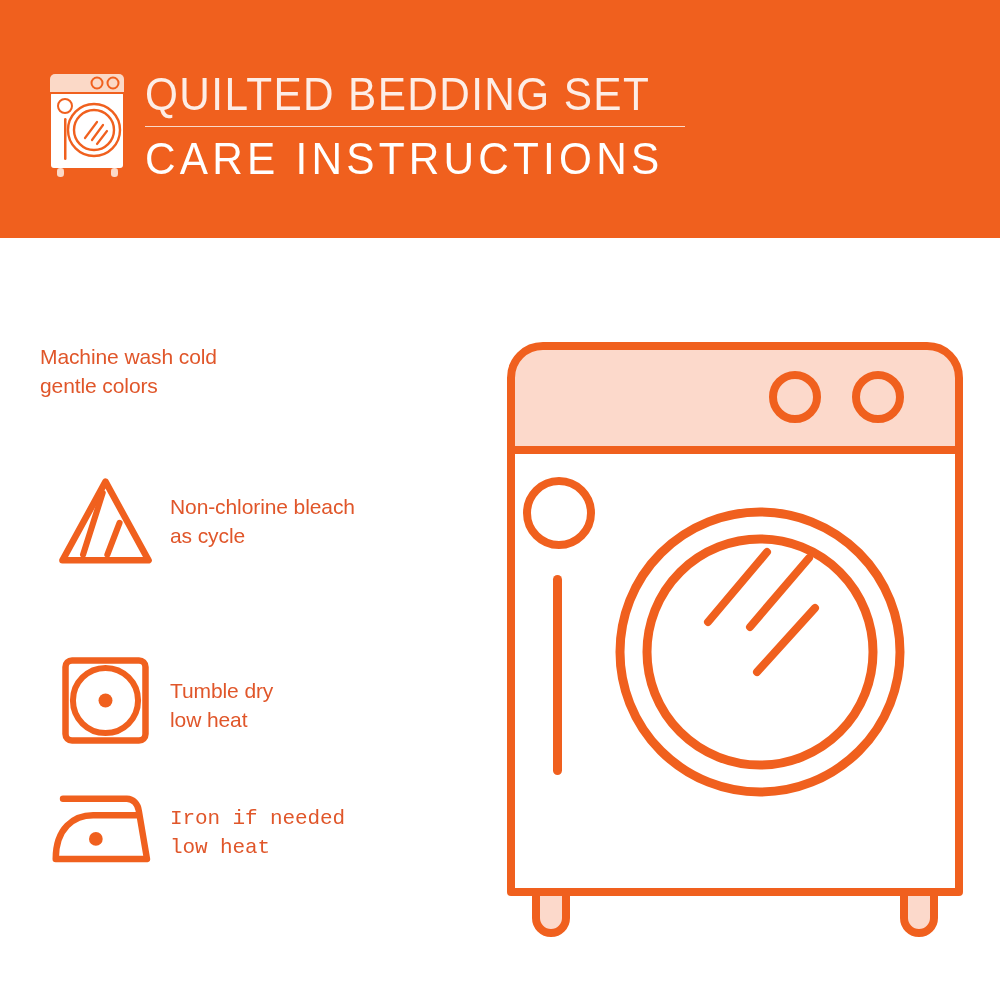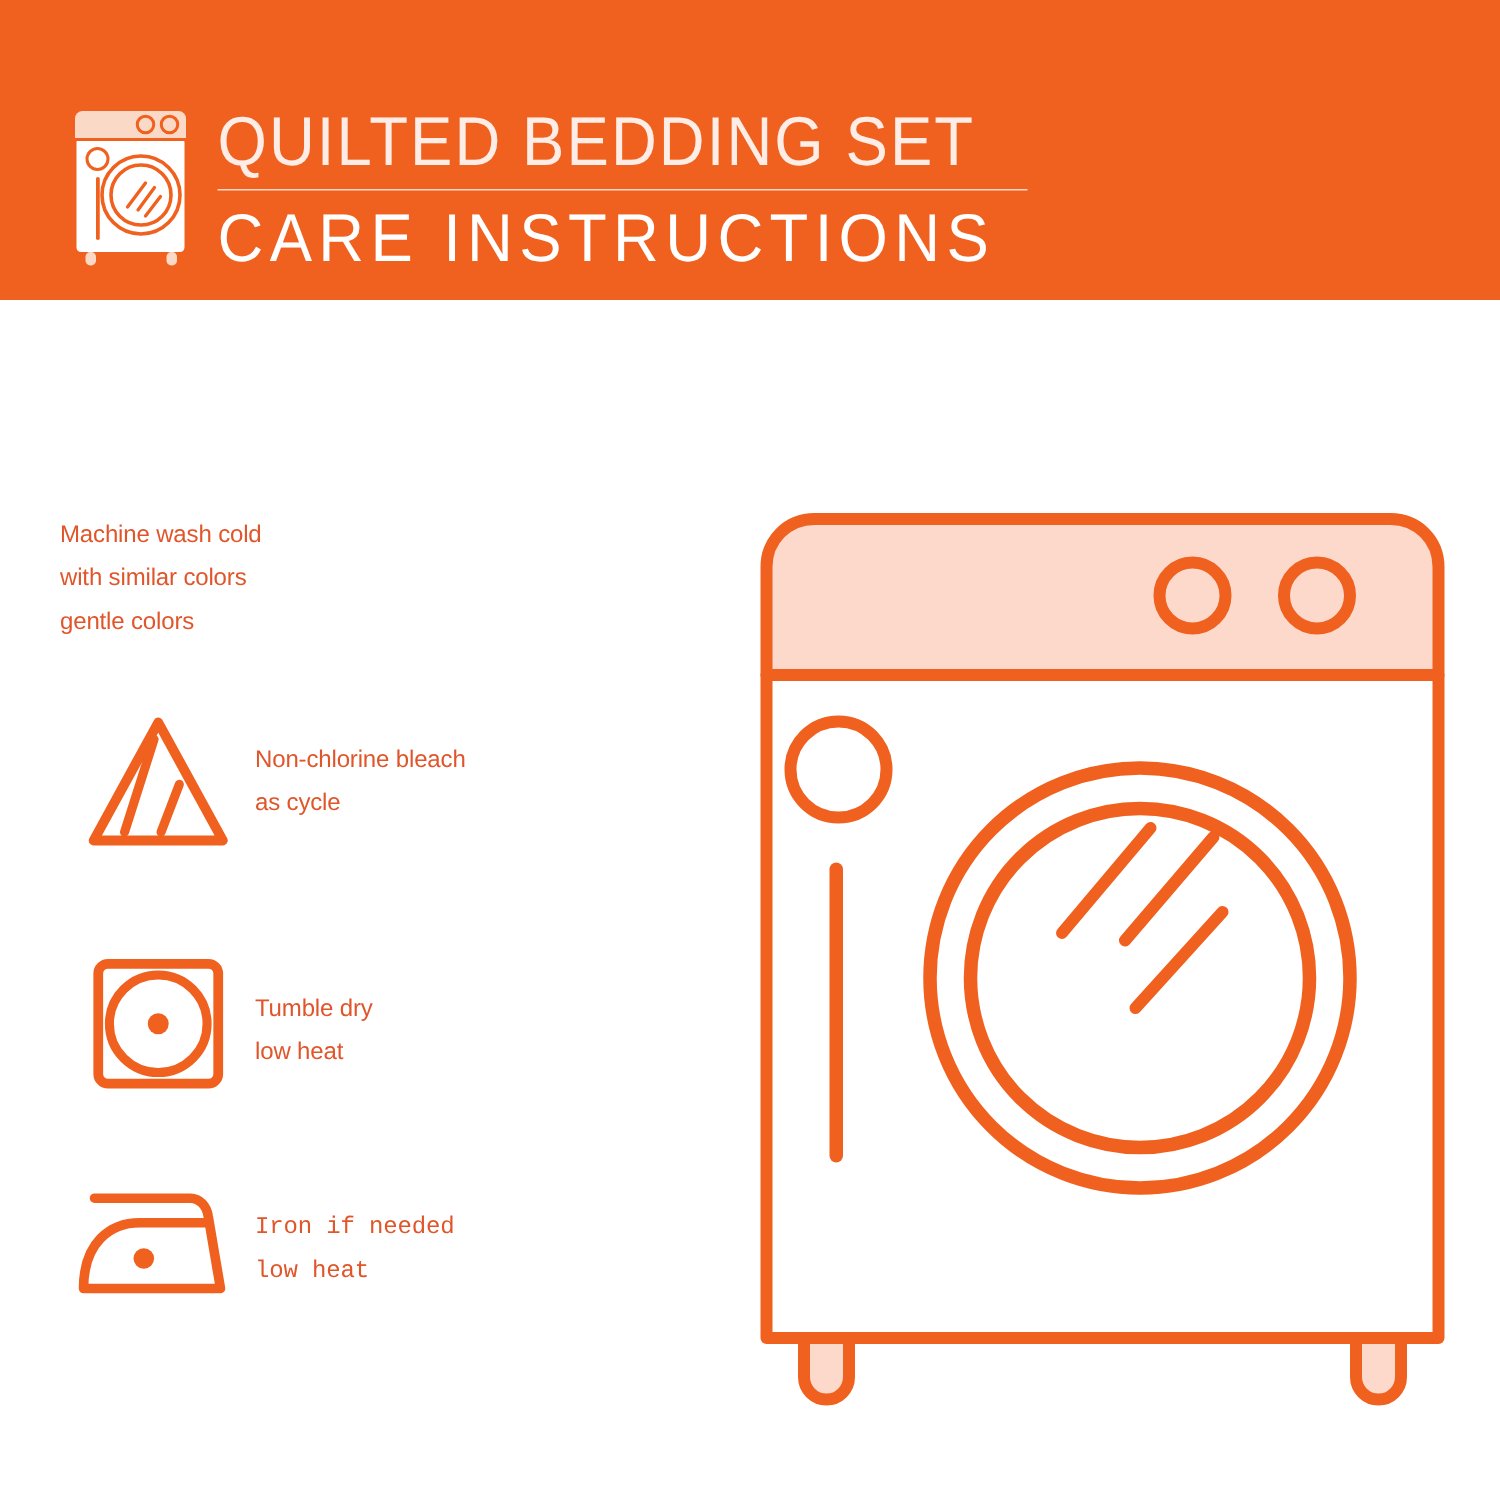--- a/index.html
+++ b/index.html
@@ -13,21 +13,21 @@
     font-family: "Liberation Sans", sans-serif;
     overflow: hidden;
     position: relative;
   }
 
   
   .header {
     position: absolute;
     left: 0; top: 0;
     width: 1000px;
-    height: 200px;
+    height: 238px;
     background: #F0601E;
     display: flex;
     align-items: center;
   }
   .header-logo {
     position: absolute;
     left: 45px;
     top: 70px;
     width: 92px;
     height: 108px;
@@ -75,34 +75,34 @@
   }
   .care-row {
     position: absolute;
     left: 40px;
     width: 430px;
     display: flex;
     align-items: flex-start;
   }
   .care-row.r0 { top: 100px; }
   .care-row.r1 { top: 236px; }
-  .care-row.r2 { top: 398px; }
+  .care-row.r2 { top: 416px; }
   .care-row.r3 { top: 548px; }
 
   .care-symbol {
     width: 130px;
     flex: 0 0 130px;
     display: flex;
     align-items: flex-start;
     justify-content: center;
   }
   .care-text {
     flex: 1;
     color: #E0562A;
-    font-size: 16px;
+    font-size: 21px;
     line-height: 29px;
     font-weight: 500;
     letter-spacing: -0.1px;
     padding-top: 2px;
   }
   .care-row.r0 .care-text { padding-top: 4px; }
   .care-row.r1 .care-text { padding-top: 18px; }
   .care-row.r2 .care-text { padding-top: 22px; }
   .care-row.r3 .care-text { padding-top: 18px; font-family: Liberation Mono, monospace; }
   .care-text .line { display: block; }
@@ -153,21 +153,20 @@
     <div class="title-sub">CARE INSTRUCTIONS</div>
   </div>
 
 </div>
 
 <div class="care-list">
 
   <div class="care-row r0">
     <div class="care-text">
       <span class="line">Machine wash cold</span>
-      <span class="line">with similar colors</span>
       <span class="line">gentle colors</span>
     </div>
   </div>
 
   <div class="care-row r1">
     <div class="care-symbol">
       <svg viewBox="0 0 110 100" width="103" height="94" aria-hidden="true">
         <path d="M55 8 L101 92 L9 92 Z" fill="none" stroke="#F0601E" stroke-width="7" stroke-linejoin="round"></path>
         <line x1="52" y1="20" x2="31" y2="86" stroke="#F0601E" stroke-width="6.5" stroke-linecap="round"></line>
         <line x1="70" y1="52" x2="57" y2="86" stroke="#F0601E" stroke-width="6.5" stroke-linecap="round"></line>

